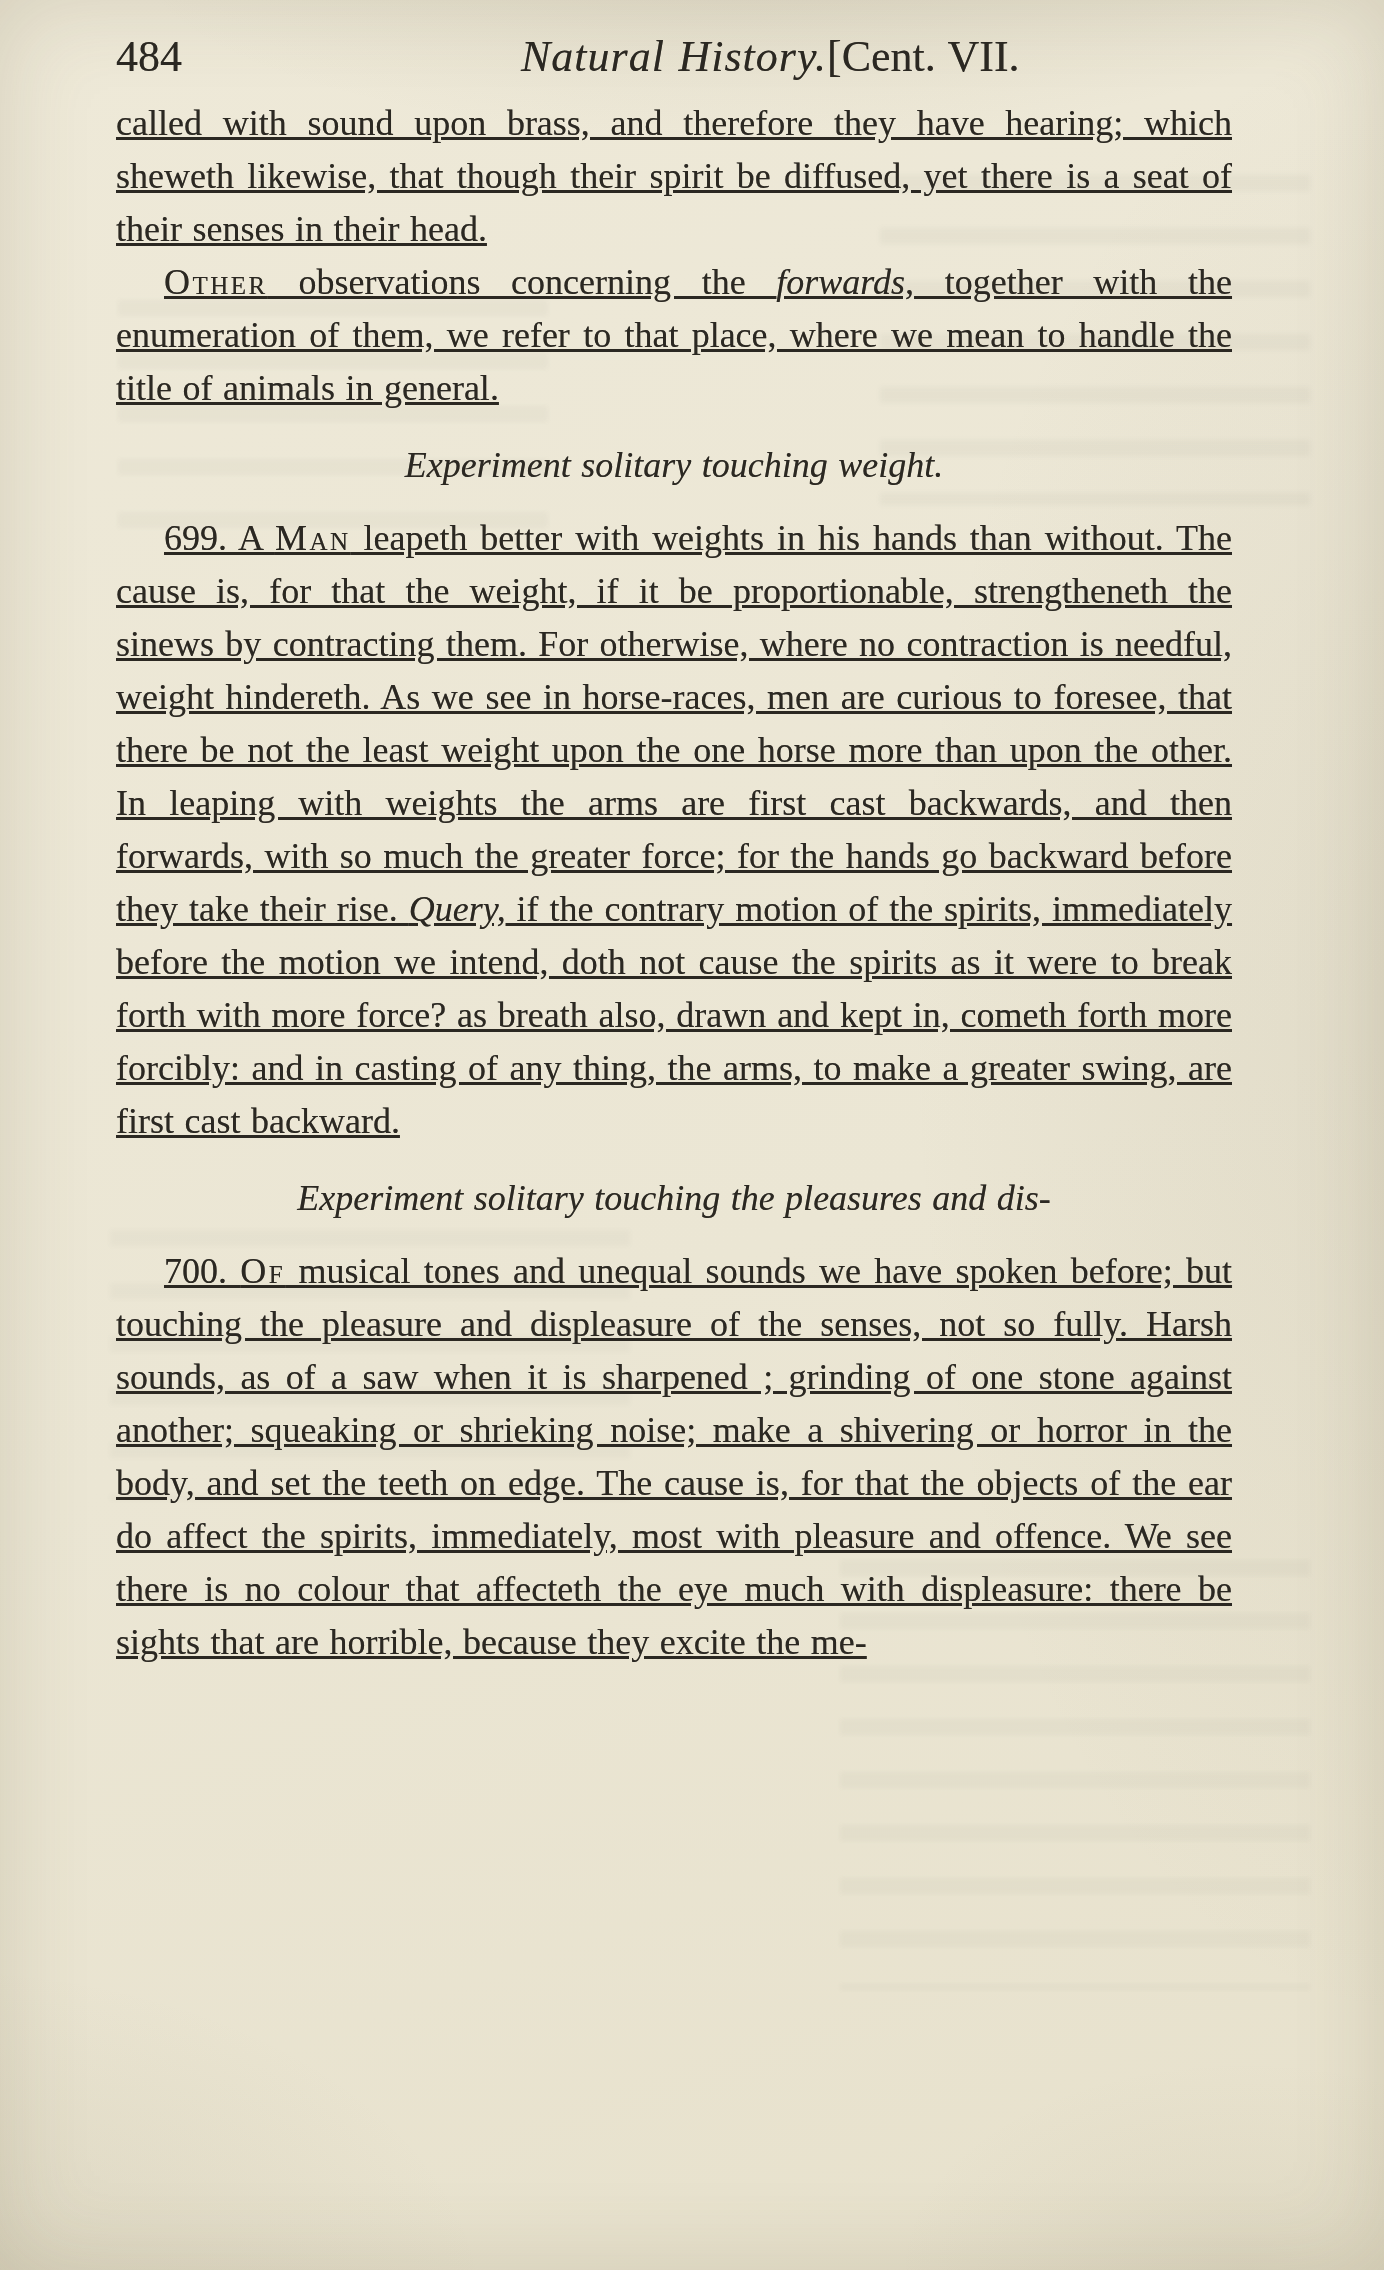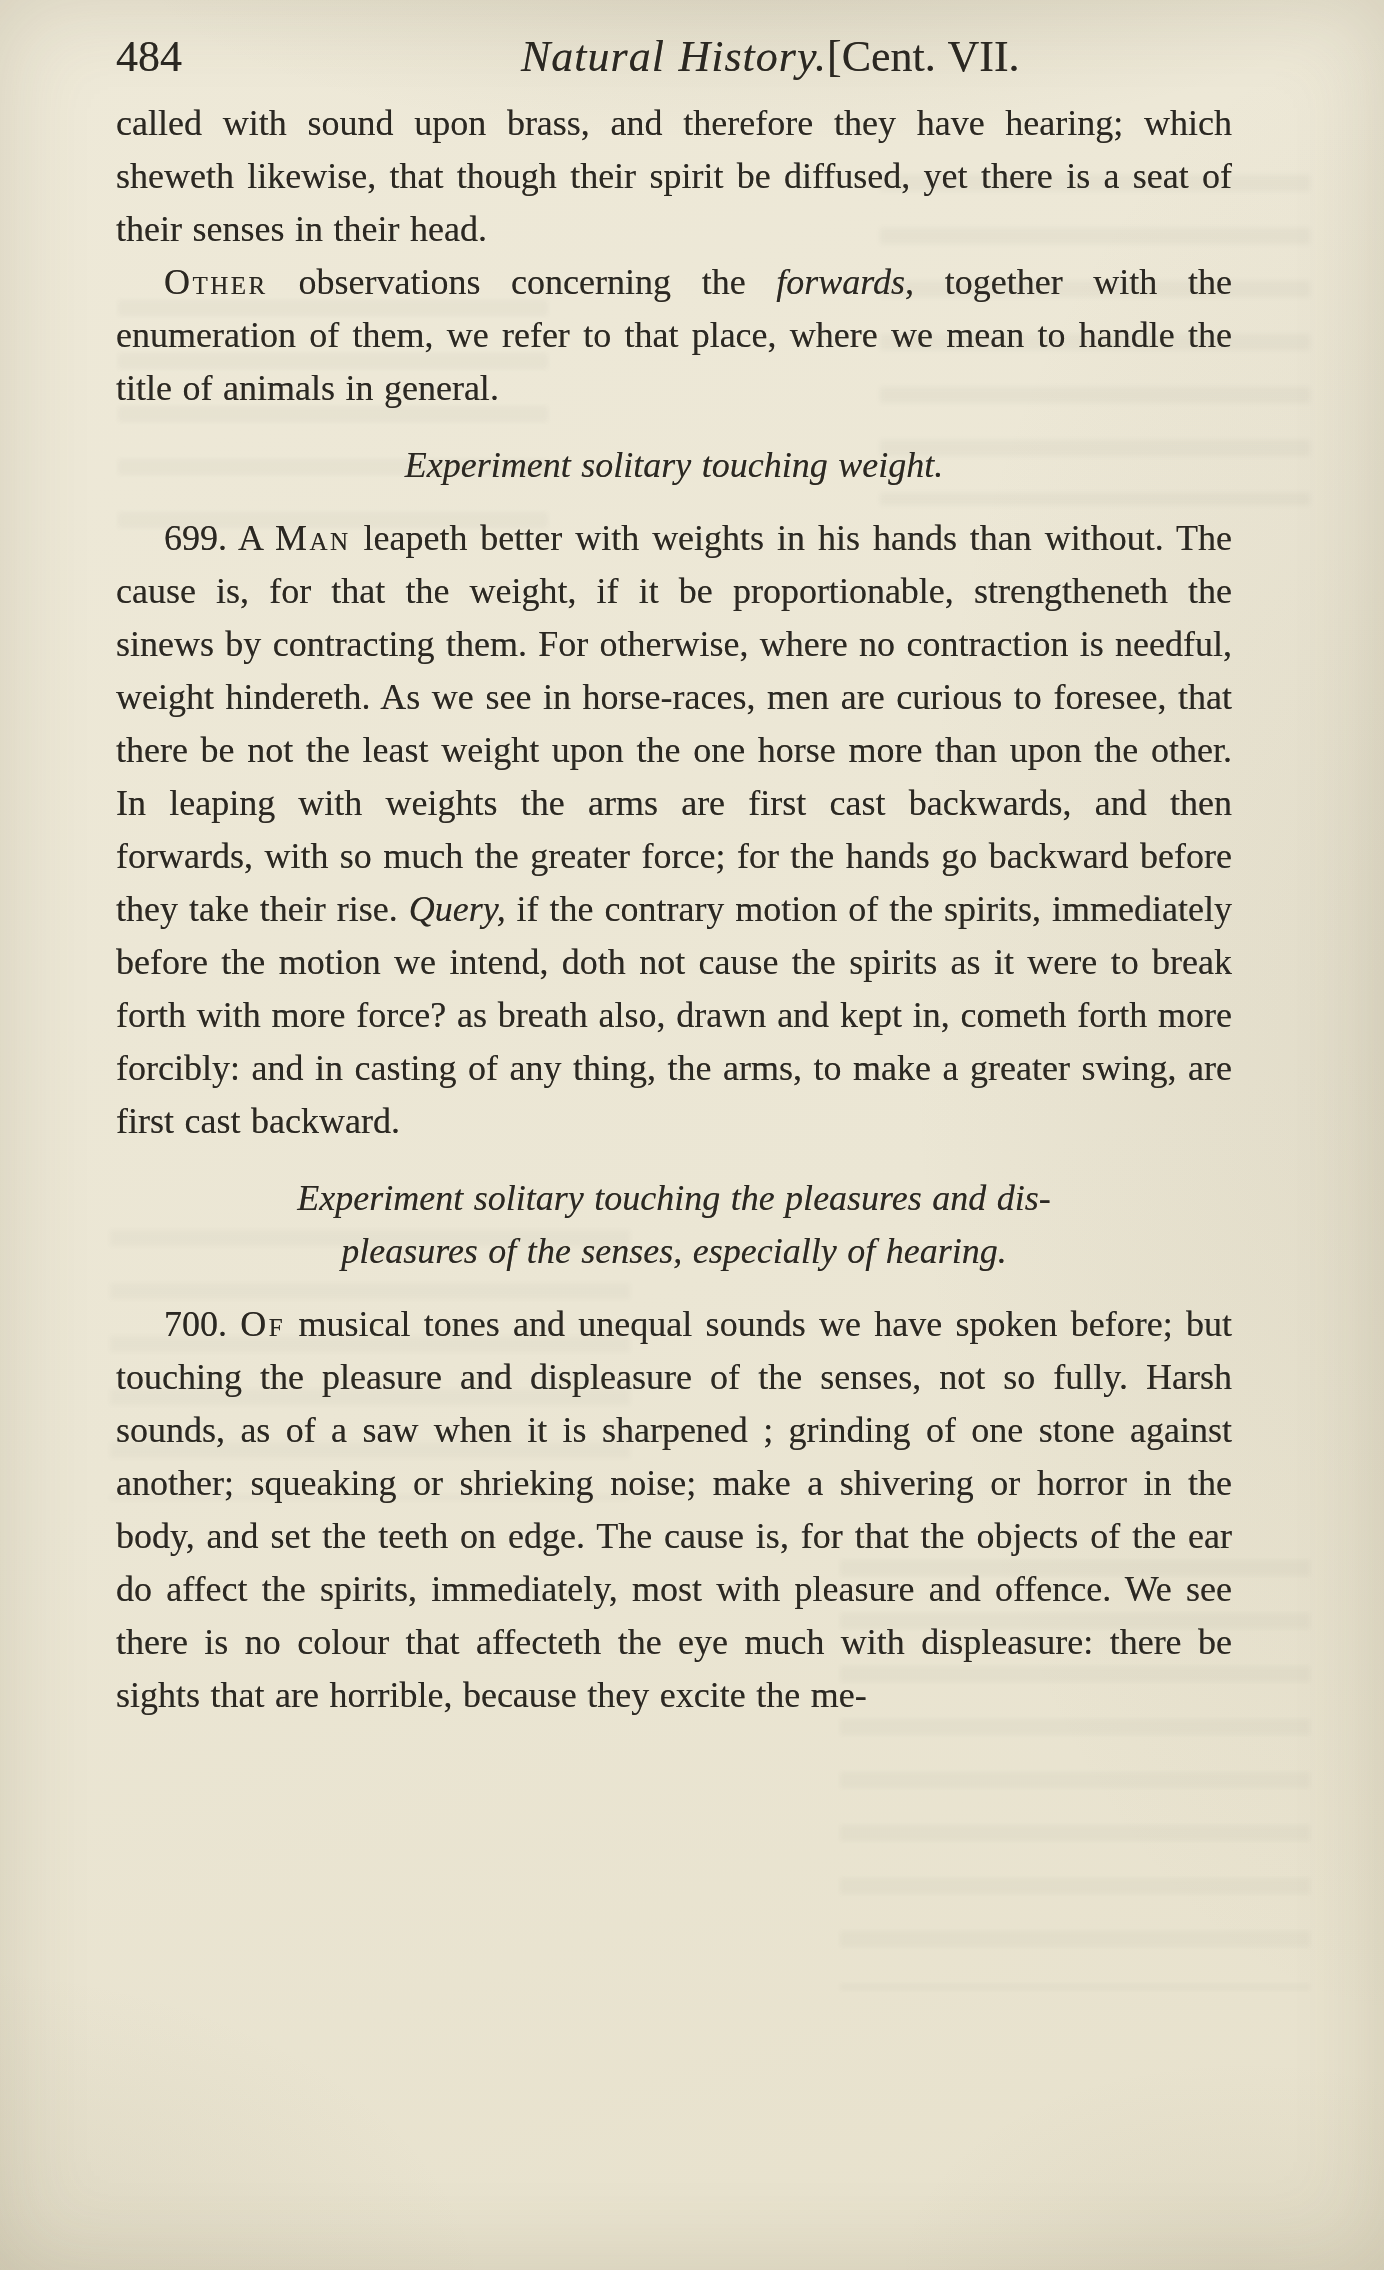--- a/index.html
+++ b/index.html
@@ -52,21 +52,21 @@
     display: grid;
     grid-template-columns: 1fr auto 1fr;
     align-items: baseline;
     font-size: 44px;
     margin-bottom: 14px;
   }
   .folio { text-align: left; }
   .running-title { font-style: italic; text-align: left; letter-spacing: 1px; }
   .century { text-align: left; }
 
-  .para { text-align: justify; }
+  .para { text-align: justify; text-decoration: underline; }
   .para.indent { text-indent: 48px; }
   .heading {
     text-align: center;
     font-style: italic;
     margin: 24px 0 20px;
   }
   .seg-i  { font-style: italic; }
   .seg-sc { font-variant: small-caps; letter-spacing: 2.5px; }
 </style>
 </head>
@@ -85,18 +85,18 @@
       <span class="folio">484</span>
       <span class="running-title">Natural History.</span>
       <span class="century">[Cent. VII.</span>
     </header>
 
     <div>
         <p class="para"><span>called with sound upon brass, and therefore they have hearing; which sheweth likewise, that though their spirit be diffused, yet there is a seat of their senses in their head.</span></p>
         <p class="para indent"><span class="seg-sc">Other</span><span> observations concerning the </span><span class="seg-i">forwards,</span><span> together with the enumeration of them, we refer to that place, where we mean to handle the title of animals in general.</span></p>
         <div class="heading"><span class="seg-i">Experiment solitary touching weight.</span></div>
         <p class="para indent"><span>699. A </span><span class="seg-sc">Man</span><span> leapeth better with weights in his hands than without. The cause is, for that the weight, if it be proportionable, strengtheneth the sinews by contracting them. For otherwise, where no contraction is needful, weight hindereth. As we see in horse-races, men are curious to foresee, that there be not the least weight upon the one horse more than upon the other. In leaping with weights the arms are first cast backwards, and then forwards, with so much the greater force; for the hands go backward before they take their rise. </span><span class="seg-i">Query,</span><span> if the contrary motion of the spirits, immediately before the motion we intend, doth not cause the spirits as it were to break forth with more force? as breath also, drawn and kept in, cometh forth more forcibly: and in casting of any thing, the arms, to make a greater swing, are first cast backward.</span></p>
-        <div class="heading"><span class="seg-i">Experiment solitary touching the pleasures and dis-</span><br><span class="seg-i">pleasures of the senses, especially of hearing.</span></div>
+        <div class="heading"><span class="seg-i">Experiment solitary touching the pleasures and dis-</span><br></div>
         <p class="para indent"><span>700. </span><span class="seg-sc">Of</span><span> musical tones and unequal sounds we have spoken before; but touching the pleasure and displeasure of the senses, not so fully. Harsh sounds, as of a saw when it is sharpened ; grinding of one stone against another; squeaking or shrieking noise; make a shivering or horror in the body, and set the teeth on edge. The cause is, for that the objects of the ear do affect the spirits, immediately, most with pleasure and offence. We see there is no colour that affecteth the eye much with displeasure: there be sights that are horrible, because they excite the me-</span></p>
       </div>
 
   </div>
 </div>
 
 </body></html>

